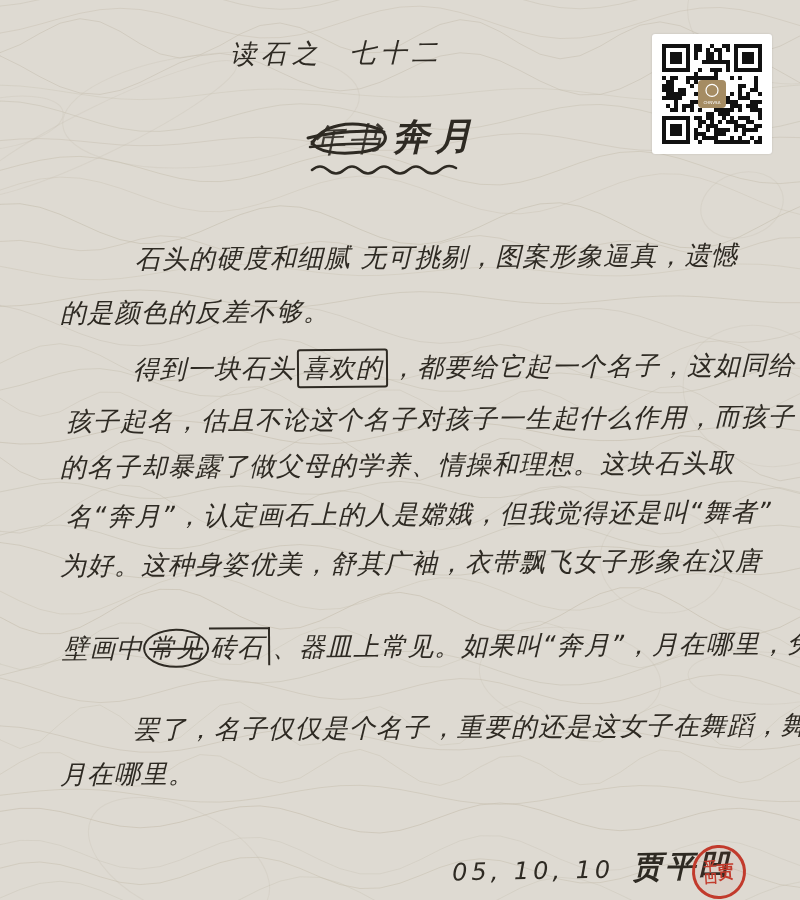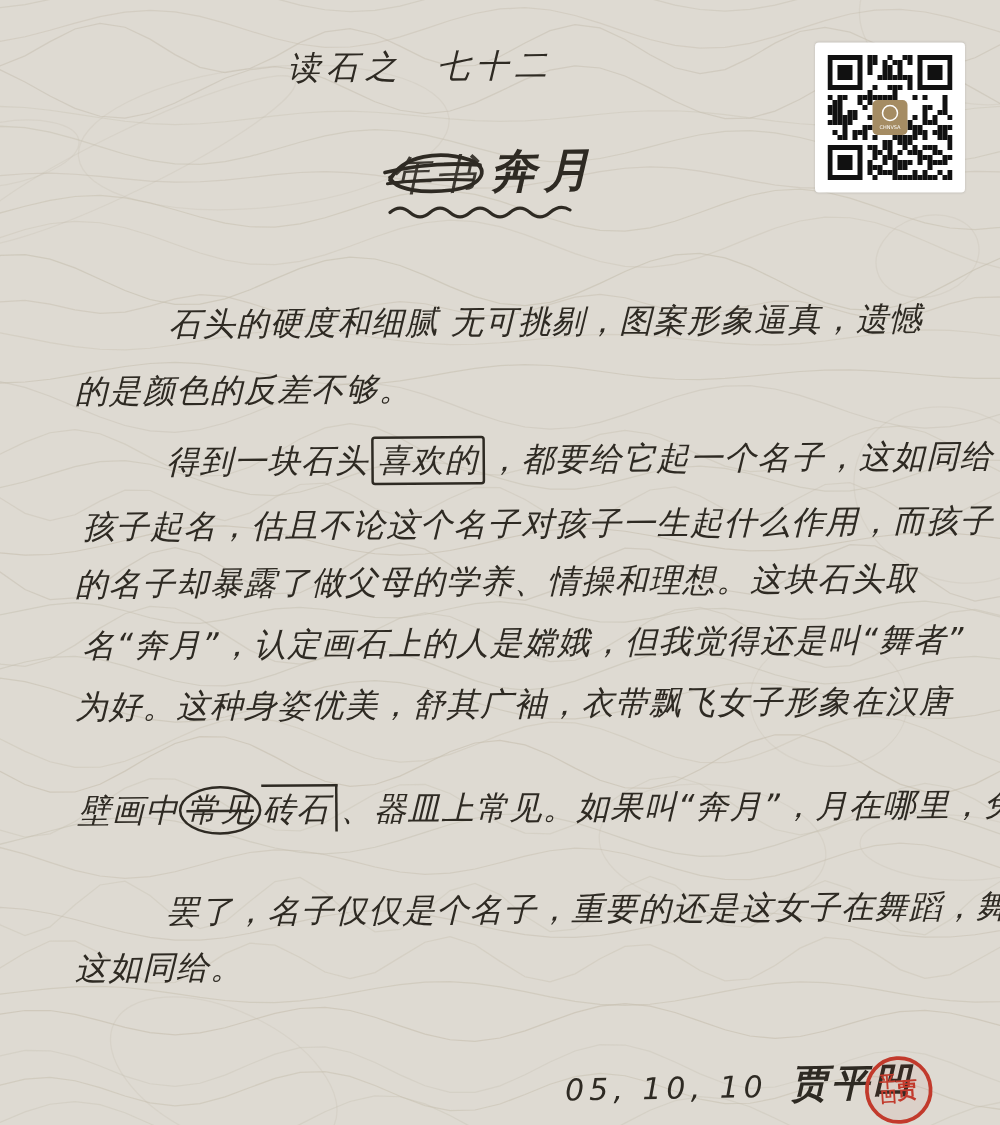--- a/index.html
+++ b/index.html
@@ -373,21 +373,21 @@
     <div class="bodyline l3"><span>得到一块石头</span><span class="ins-box">喜欢的</span><span>，都要给它起一个名子，这如同给</span></div>
 
     <div class="bodyline l4">孩子起名，估且不论这个名子对孩子一生起什么作用，而孩子</div>
     <div class="bodyline l5">的名子却暴露了做父母的学养、情操和理想。这块石头取</div>
     <div class="bodyline l6">名“奔月”，认定画石上的人是嫦娥，但我觉得还是叫“舞者”</div>
     <div class="bodyline l7">为好。这种身姿优美，舒其广袖，衣带飘飞女子形象在汉唐</div>
 
     <div class="bodyline l8"><span>壁画中</span><span class="del-circle">常见</span><span class="ins-top">砖石</span><span>、器皿上常见。如果叫“奔月”，月在哪里，兔</span></div>
 
     <div class="bodyline l10">罢了，名子仅仅是个名子，重要的还是这女子在舞蹈，舞得</div>
-    <div class="bodyline l11">这如同给。</div>
+    <div class="bodyline l11">月在哪里。</div>
 
     <div class="signature">
       <span class="sig-date">05, 10, 10</span>
       <span class="sig-name">贾平凹</span>
     </div>
 
     <div class="seal">
       <span class="seal-char-big">贾</span>
       <span class="seal-col">
         <span class="seal-char">平</span>

